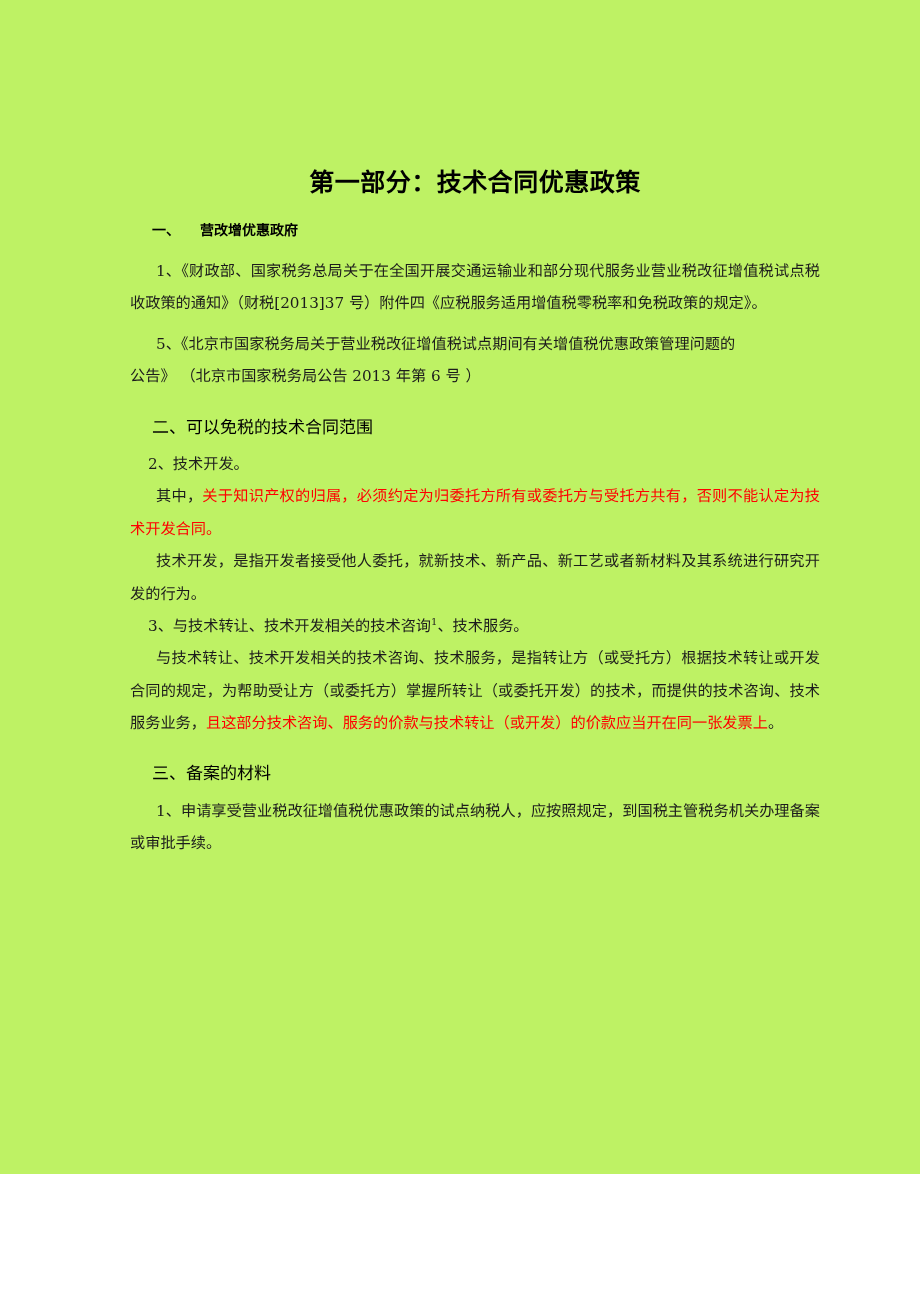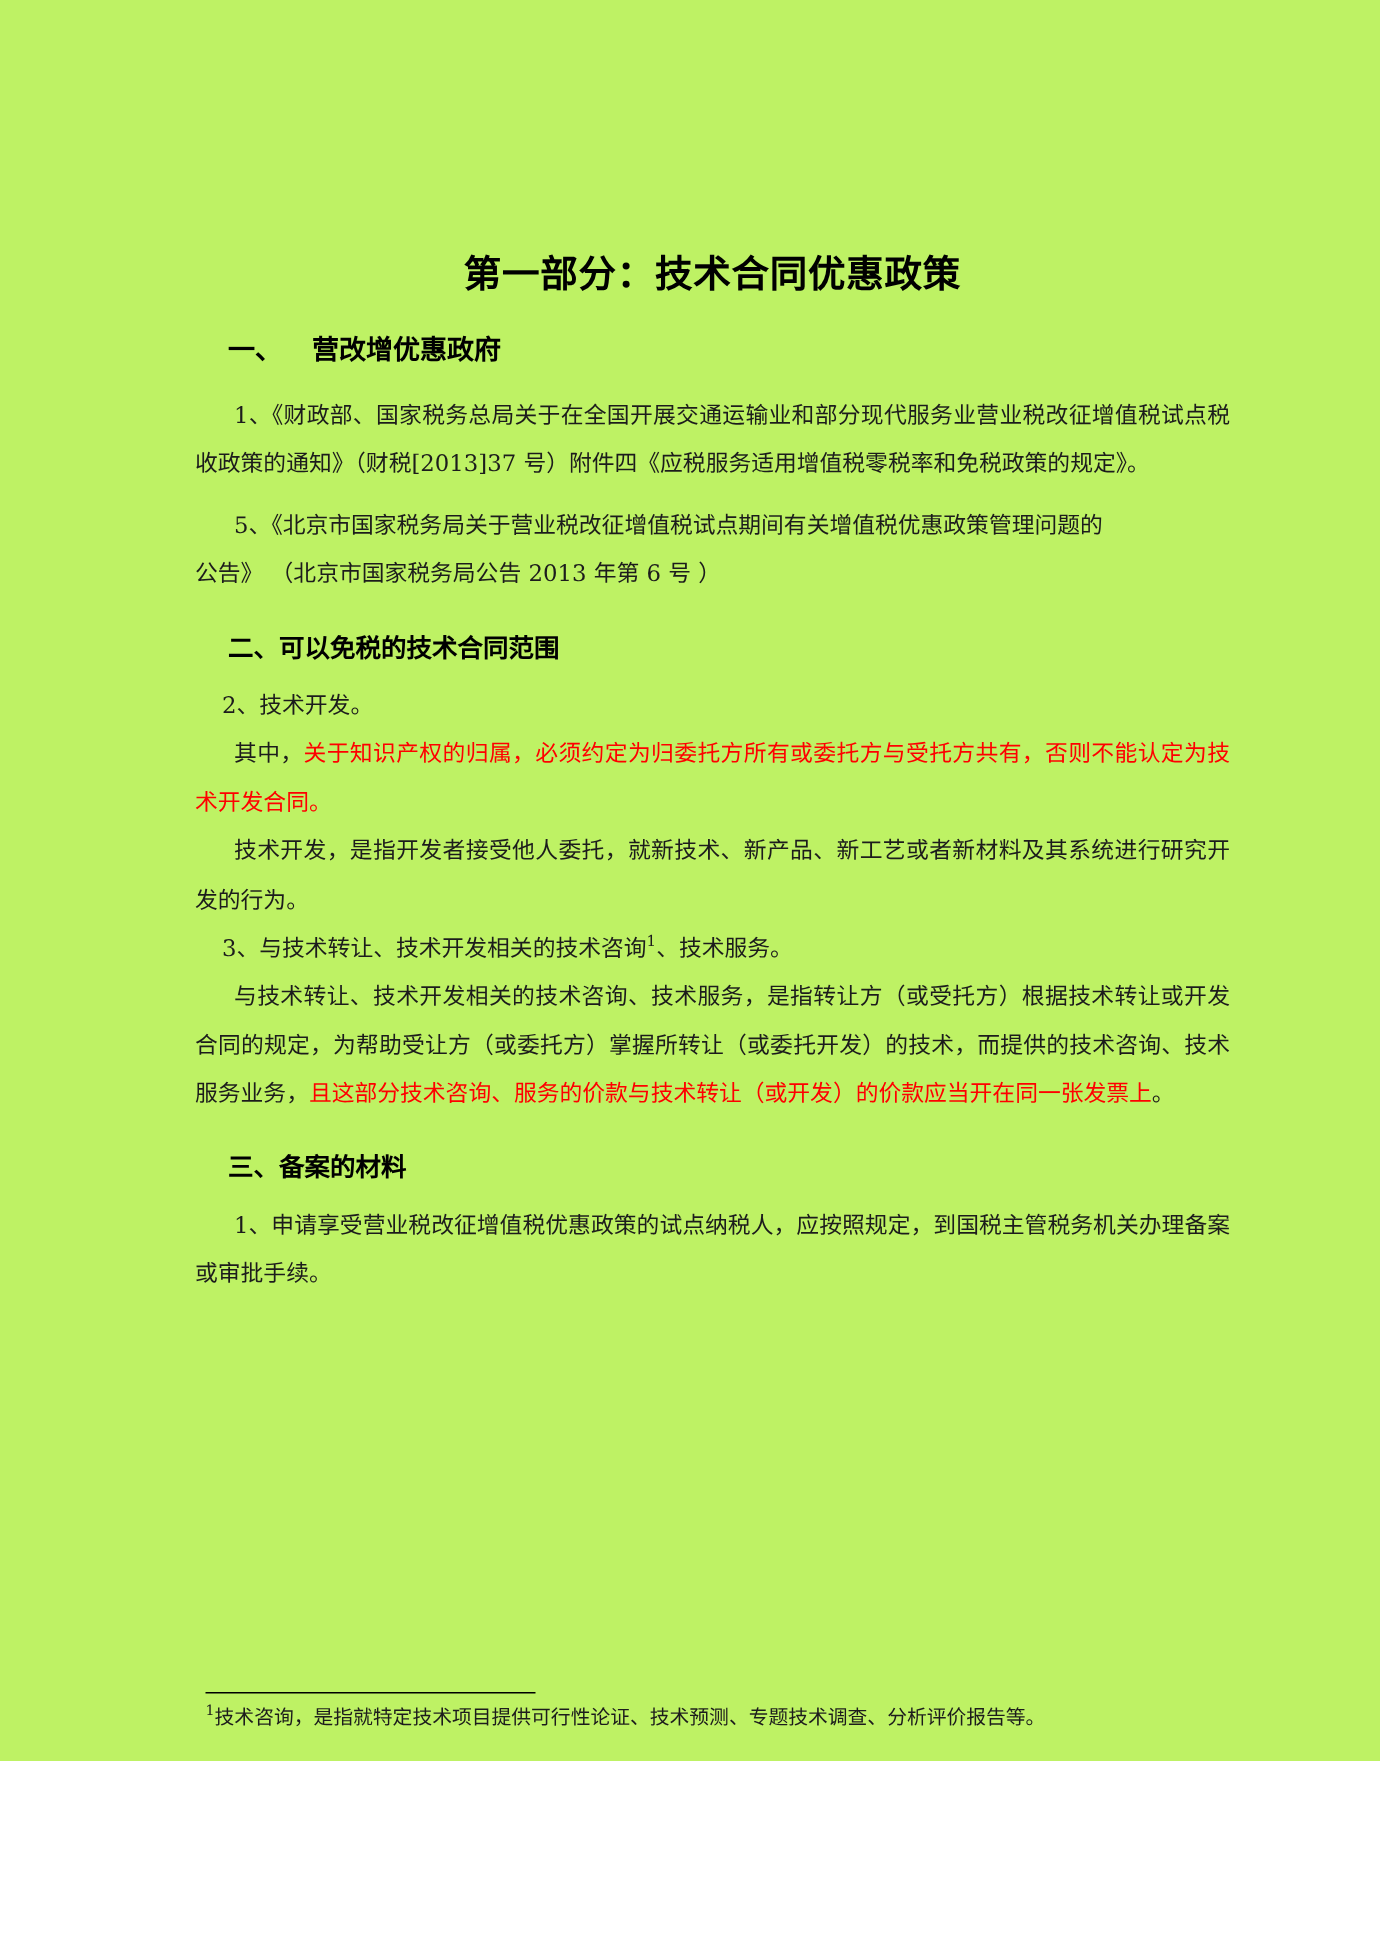--- a/index.html
+++ b/index.html
@@ -37,34 +37,34 @@
     font-weight: bold;
     letter-spacing: 0.5px;
     margin: 0;
     padding-top: 168px;
     line-height: 1.2;
     color: #000;
   }
 
   
   .h-lvl1 {
-    font-size: 18px;
+    font-size: 14px;
     font-weight: bold;
     color: #000;
     margin: 0;
     padding-left: 22px;
     line-height: 1.5;
   }
   .h-lvl1 .num-gap {
     display: inline-block;
     width: 20px;
   }
   .h-sec {
     font-size: 17px;
-    font-weight: bold;
+    font-weight: normal;
     color: #000;
     margin: 0;
     padding-left: 22px;
     line-height: 1.5;
   }
 
   
   .para {
     font-size: 15.2px;
     line-height: 2.13;
@@ -166,18 +166,14 @@
     <div class="gap-m"></div>
 
     <div class="h-sec">三、备案的材料</div>
 
     <div class="gap-xs"></div>
 
     <p class="para indent">1、申请享受营业税改征增值税优惠政策的试点纳税人，应按照规定，到国税主管税务机关办理备案或审批手续。</p>
 
   </div>
 
-  <div class="footnote-wrap">
-    <div class="footnote-rule"></div>
-    <p class="footnote-text"><span class="sup">1</span><span>技术咨询，是指就特定技术项目提供可行性论证、技术预测、专题技术调查、分析评价报告等。</span></p>
-  </div>
 
 </div>
 
 </body></html>

